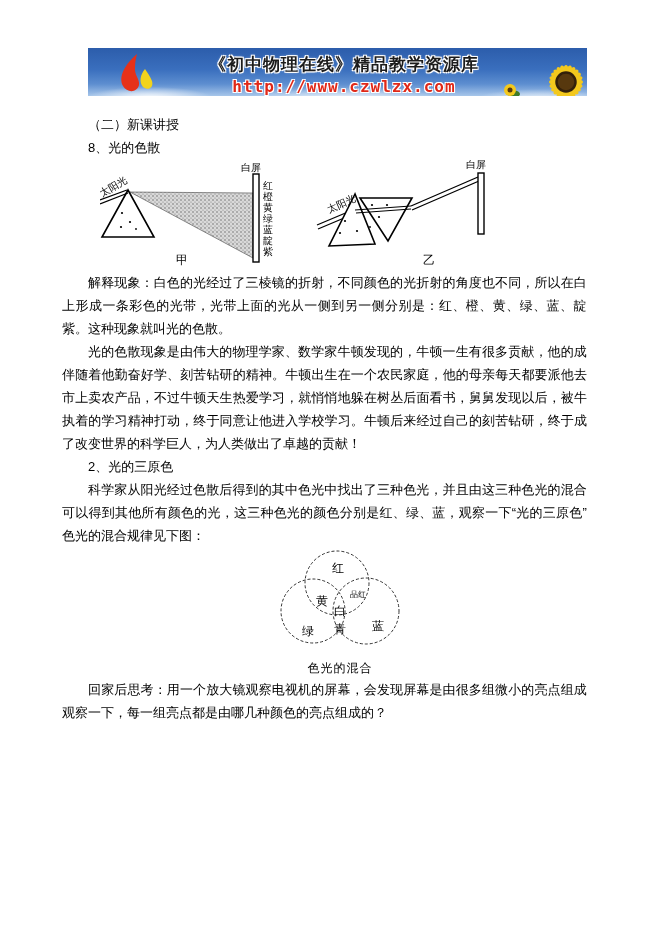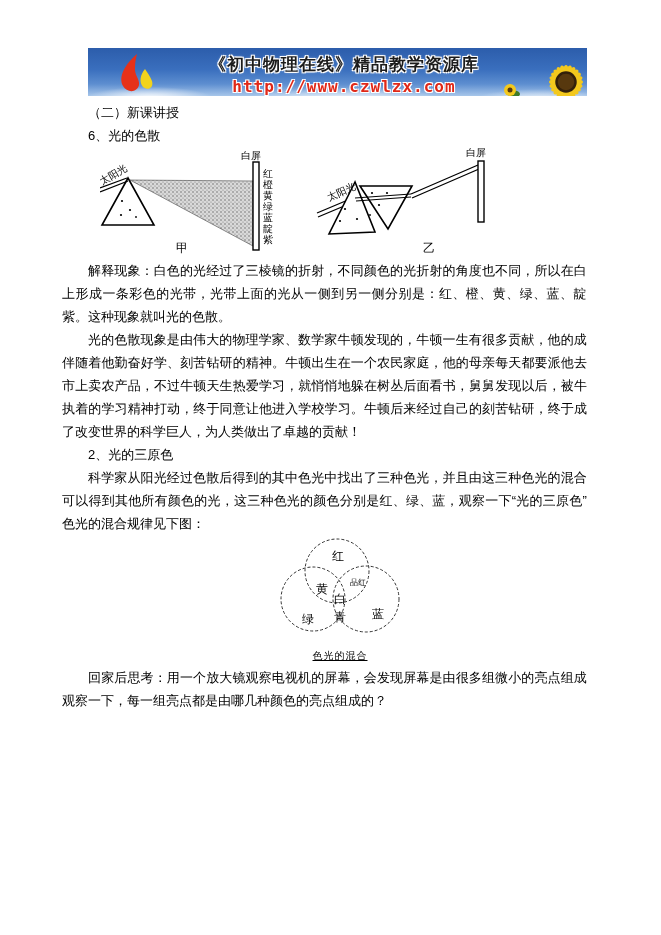--- a/index.html
+++ b/index.html
@@ -23,31 +23,31 @@
     text-shadow:-1px -1px 0 #fff,1px -1px 0 #fff,-1px 1px 0 #fff,1px 1px 0 #fff,0 0 3px #fff;
   }
   .banner-url{
     margin-top:1px;font-family:"DejaVu Sans Mono","Liberation Mono",monospace;
     font-size:16px;font-weight:bold;letter-spacing:1px;color:#e02818;white-space:nowrap;
     text-shadow:-1px -1px 0 #fff,1px -1px 0 #fff,-1px 1px 0 #fff,1px 1px 0 #fff;
   }
   .banner-flowers{position:absolute;right:2px;top:12px;}
   
   .doc{
-    position:absolute;left:62px;top:96px;width:538px;padding-top:5px;
+    position:absolute;left:62px;top:108px;width:538px;padding-top:5px;
     font-size:13px;line-height:23px;text-align:justify;
   }
   .doc p{margin:0;text-indent:2em;}
   
   .figures-row{display:flex;gap:30px;margin:0 0 0 38px;height:112px;align-items:flex-start;}
   .fig-svg text{font-size:10px;fill:#000;}
   .fig-svg .cap{font-size:12px;}
   .venn-wrap{width:140px;margin-left:208px;text-align:center;}
   .venn-wrap svg text{fill:#000;}
-  .venn-caption{font-size:10px;line-height:20px;text-indent:0;letter-spacing:1px;text-decoration:underline;}
+  .venn-caption{font-size:12px;line-height:20px;text-indent:0;letter-spacing:1px;}
 </style>
 </head>
 <body>
 
 <div class="page">
 
   <div class="banner">
     <svg class="banner-logo" width="44" height="44" viewBox="0 0 44 44">
       <path d="M23 2 C11 12 4 25 9 34 C13 41 23 41 25 33 C26 27 20 23 21 15 C21 10 22 6 23 2 Z" fill="#e63119"></path>
       <path d="M31 17 C26 23 25 30 29 35 C34 39 40 36 38 29 C36 24 33 20 31 17 Z" fill="#f2d31b"></path>
@@ -75,21 +75,21 @@
         <circle r="9.5" fill="#57380e" stroke="#33200a" stroke-width="2.5"></circle>
       </g>
       <ellipse cx="16" cy="34" rx="6" ry="3.5" fill="#3f7a28"></ellipse>
       <circle cx="12" cy="30" r="6" fill="#f3c81d"></circle>
       <circle cx="12" cy="30" r="2.5" fill="#57380e"></circle>
     </svg>
   </div>
 
   <div class="doc">
     <p>（二）新课讲授</p>
-    <p>6、光的色散</p>
+    <p>8、光的色散</p>
 
     <div class="figures-row">
 
       <svg class="fig-svg" width="185" height="112" viewBox="0 0 185 112">
         <defs>
           <pattern id="stip" width="4" height="4" patternUnits="userSpaceOnUse">
             <rect width="4" height="4" fill="#d9d9d9"></rect>
             <circle cx="1" cy="1" r="0.7" fill="#5a5a5a"></circle>
             <circle cx="3" cy="3" r="0.6" fill="#7a7a7a"></circle>
           </pattern>

